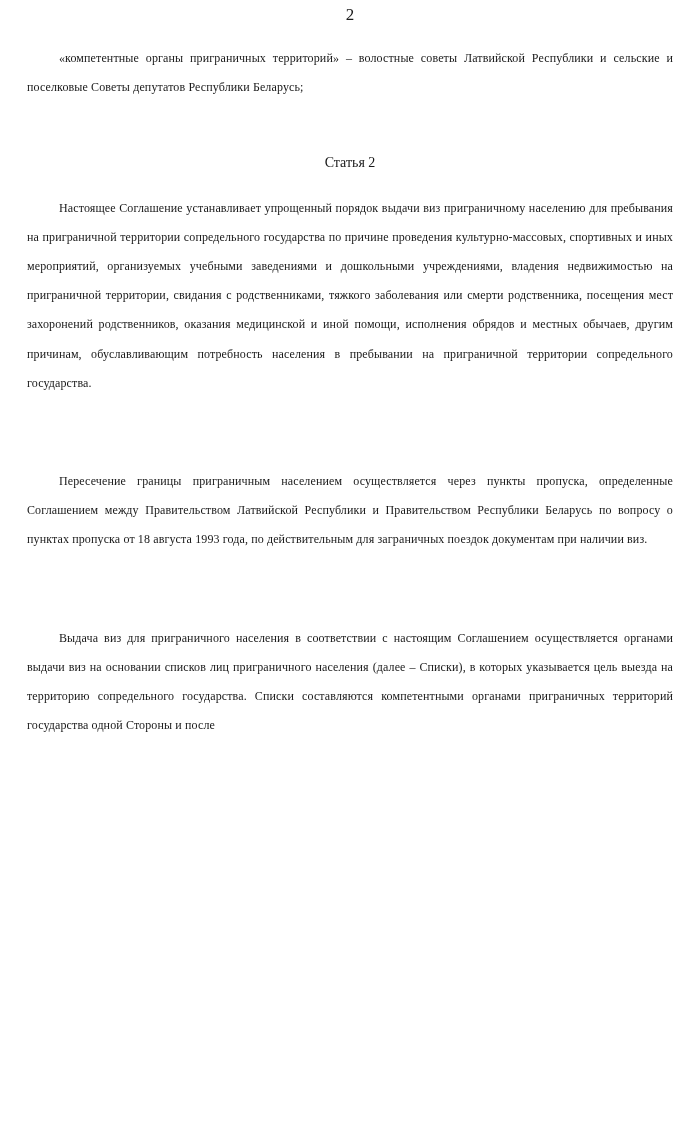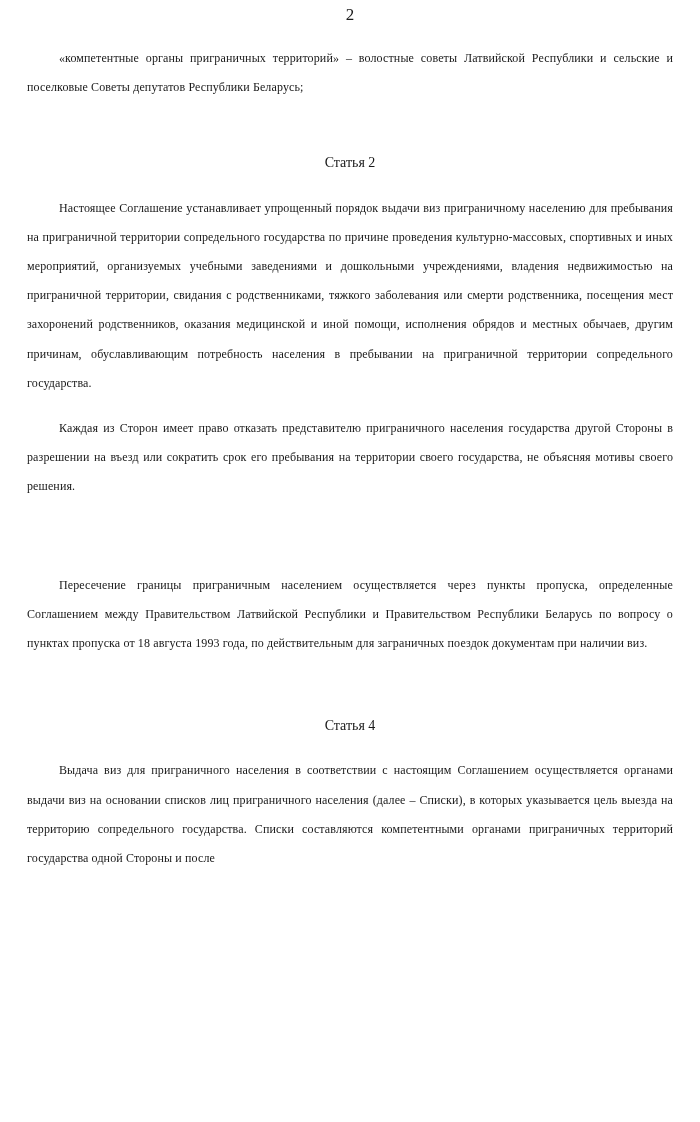--- a/index.html
+++ b/index.html
@@ -75,31 +75,29 @@
 
 
     <div class="gap-before-heading"></div>
 
     <h2 class="article-heading">Статья 2</h2>
 
     <div class="gap-after-heading"></div>
 
     <p class="para">Настоящее Соглашение устанавливает упрощенный порядок выдачи виз приграничному населению для пребывания на приграничной территории сопредельного государства по причине проведения культурно-массовых, спортивных и иных мероприятий, организуемых учебными заведениями и дошкольными учреждениями, владения недвижимостью на приграничной территории, свидания с родственниками, тяжкого заболевания или смерти родственника, посещения мест захоронений родственников, оказания медицинской и иной помощи, исполнения обрядов и местных обычаев, другим причинам, обуславливающим потребность населения в пребывании на приграничной территории сопредельного государства.</p>
 
-    <p class="para spaced">Каждая из Сторон имеет право отказать представителю приграничного населения государства другой Стороны в разрешении на въезд или сократить срок его пребывания на территории своего государства, не объясняя мотивы своего решения.</p>
 
     <div class="gap-before-heading-lg"></div>
 
 
     <div class="gap-after-heading"></div>
 
     <p class="para">Пересечение границы приграничным населением осуществляется через пункты пропуска, определенные Соглашением между Правительством Латвийской Республики и Правительством Республики Беларусь по вопросу о пунктах пропуска от 18 августа 1993 года, по действительным для заграничных поездок документам при наличии виз.</p>
 
     <div class="gap-before-heading-lg"></div>
 
-    <h2 class="article-heading">Статья 4</h2>
 
     <div class="gap-after-heading"></div>
 
     <p class="para">Выдача виз для приграничного населения в соответствии с настоящим Соглашением осуществляется органами выдачи виз на основании списков лиц приграничного населения (далее – Списки), в которых указывается цель выезда на территорию сопредельного государства. Списки составляются компетентными органами приграничных территорий государства одной Стороны и после</p>
 
   </div>
 </div>
 
 </body></html>

